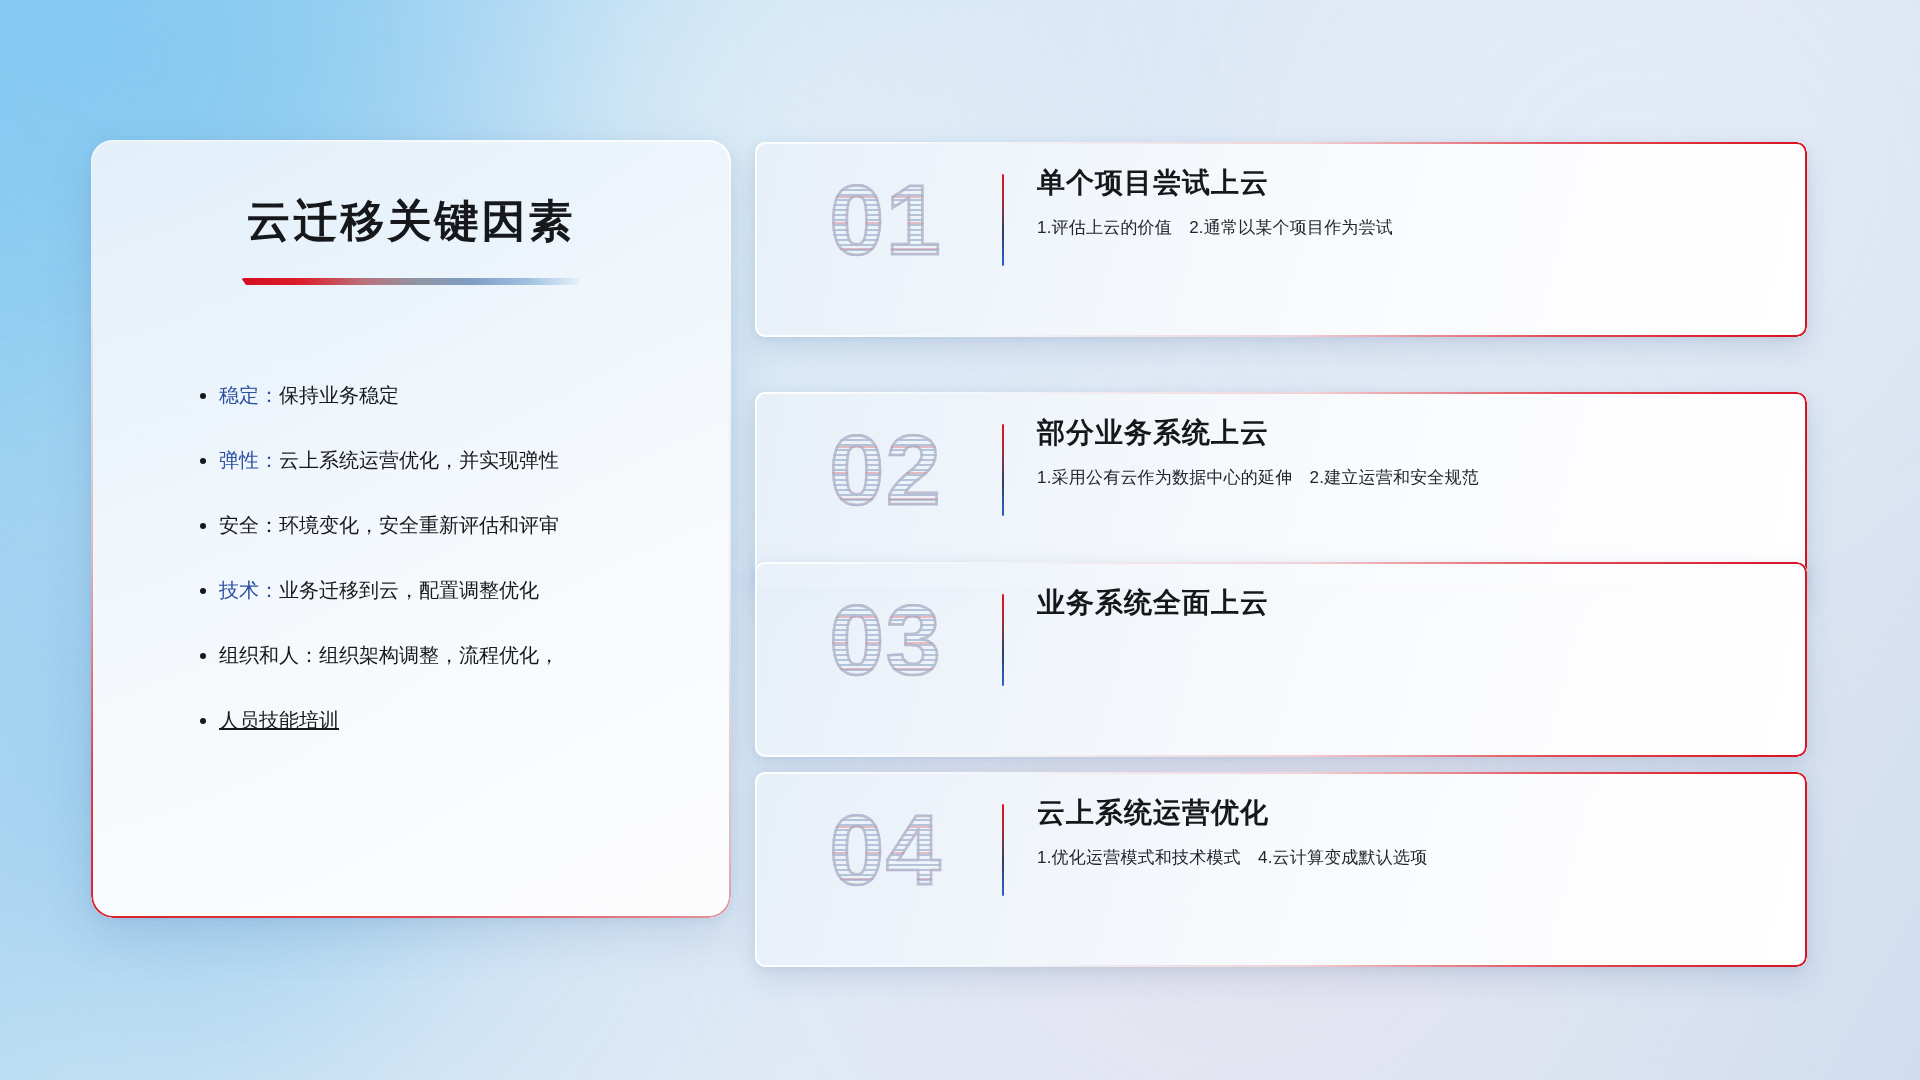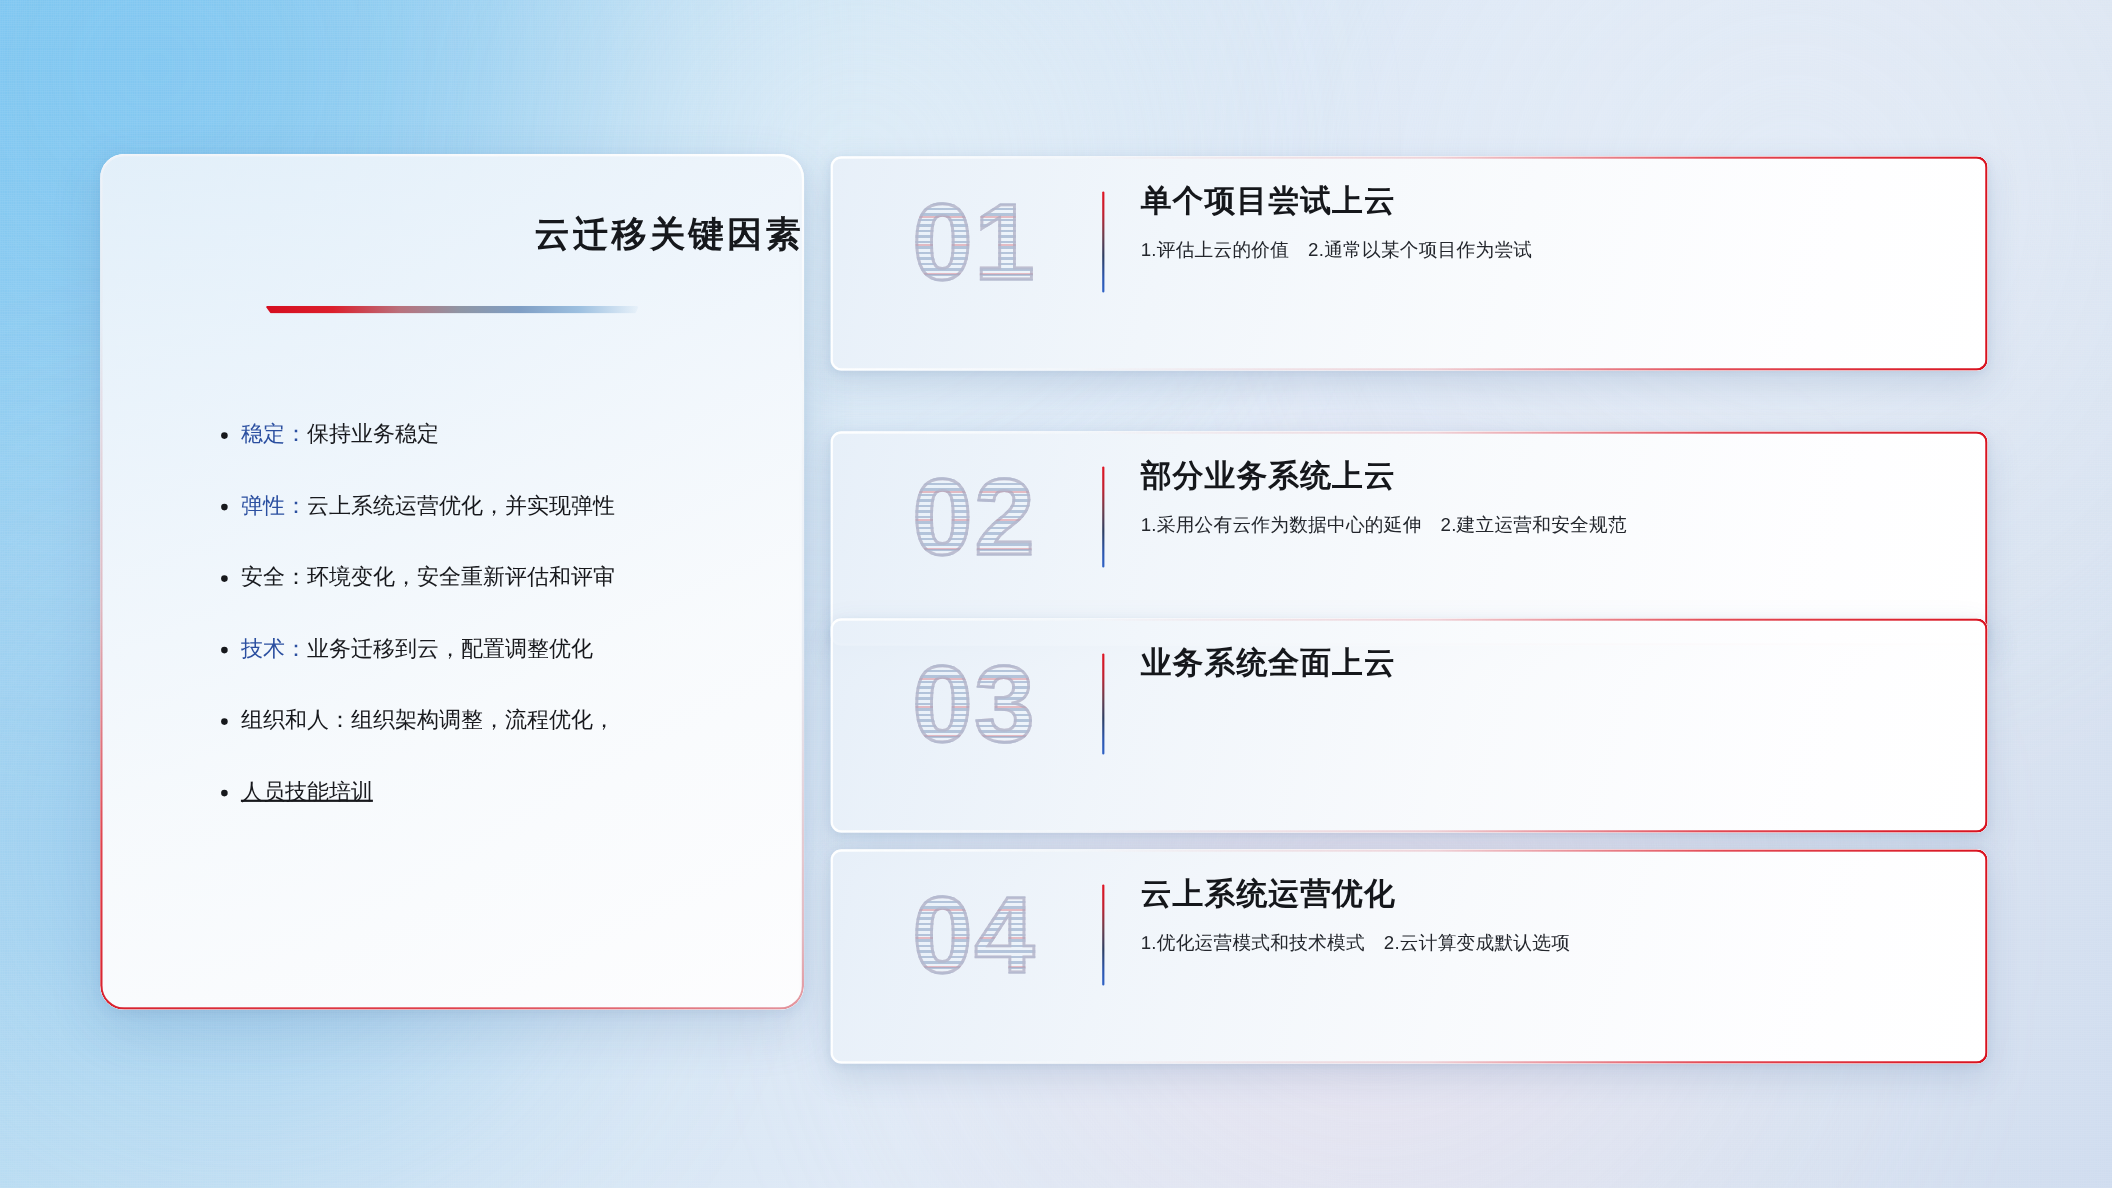--- a/index.html
+++ b/index.html
@@ -78,22 +78,22 @@
     background:linear-gradient(25deg,
       #d8202c 0%, #e0414c 14%, rgba(214,150,160,.65) 34%,
       rgba(230,236,244,.9) 58%, rgba(255,255,255,.95) 100%);
     -webkit-mask:linear-gradient(#000 0 0) content-box, linear-gradient(#000 0 0);
     -webkit-mask-composite:xor; mask-composite:exclude;
     pointer-events:none;
   }
 
   .panel-title {
     position:absolute; left:0; right:0; top:52px;
-    text-align:right;
-    font-size:32px; font-weight:700; letter-spacing:3px;
+    text-align:center;
+    font-size:44px; font-weight:700; letter-spacing:3px;
     color:#16181c;
   }
   .title-rule {
     position:absolute; left:150px; top:138px;
     width:340px; height:7px;
     border-radius:4px;
     background:linear-gradient(90deg,
       #d50d1f 0%, #dc1f2c 18%, #b9717c 36%,
       #8f95a4 52%, #7f9ec4 68%, #9dc0e0 84%, rgba(214,231,245,.25) 100%);
     clip-path:polygon(0 0, 100% 0, 99% 100%, 1.5% 100%);
@@ -286,17 +286,17 @@
       <h2 class="card-head">业务系统全面上云</h2>
     </div>
   </article>
 
   <article class="card c4">
     <div class="card-num-shadow">04</div>
     <div class="card-num">04</div>
     <div class="card-divider"></div>
     <div class="card-body">
       <h2 class="card-head">云上系统运营优化</h2>
-      <p class="card-sub">1.优化运营模式和技术模式　2.云计算变成默认选项</p>
+      <p class="card-sub">1.优化运营模式和技术模式　4.云计算变成默认选项</p>
     </div>
   </article>
 
 </div>
 
 </body></html>

